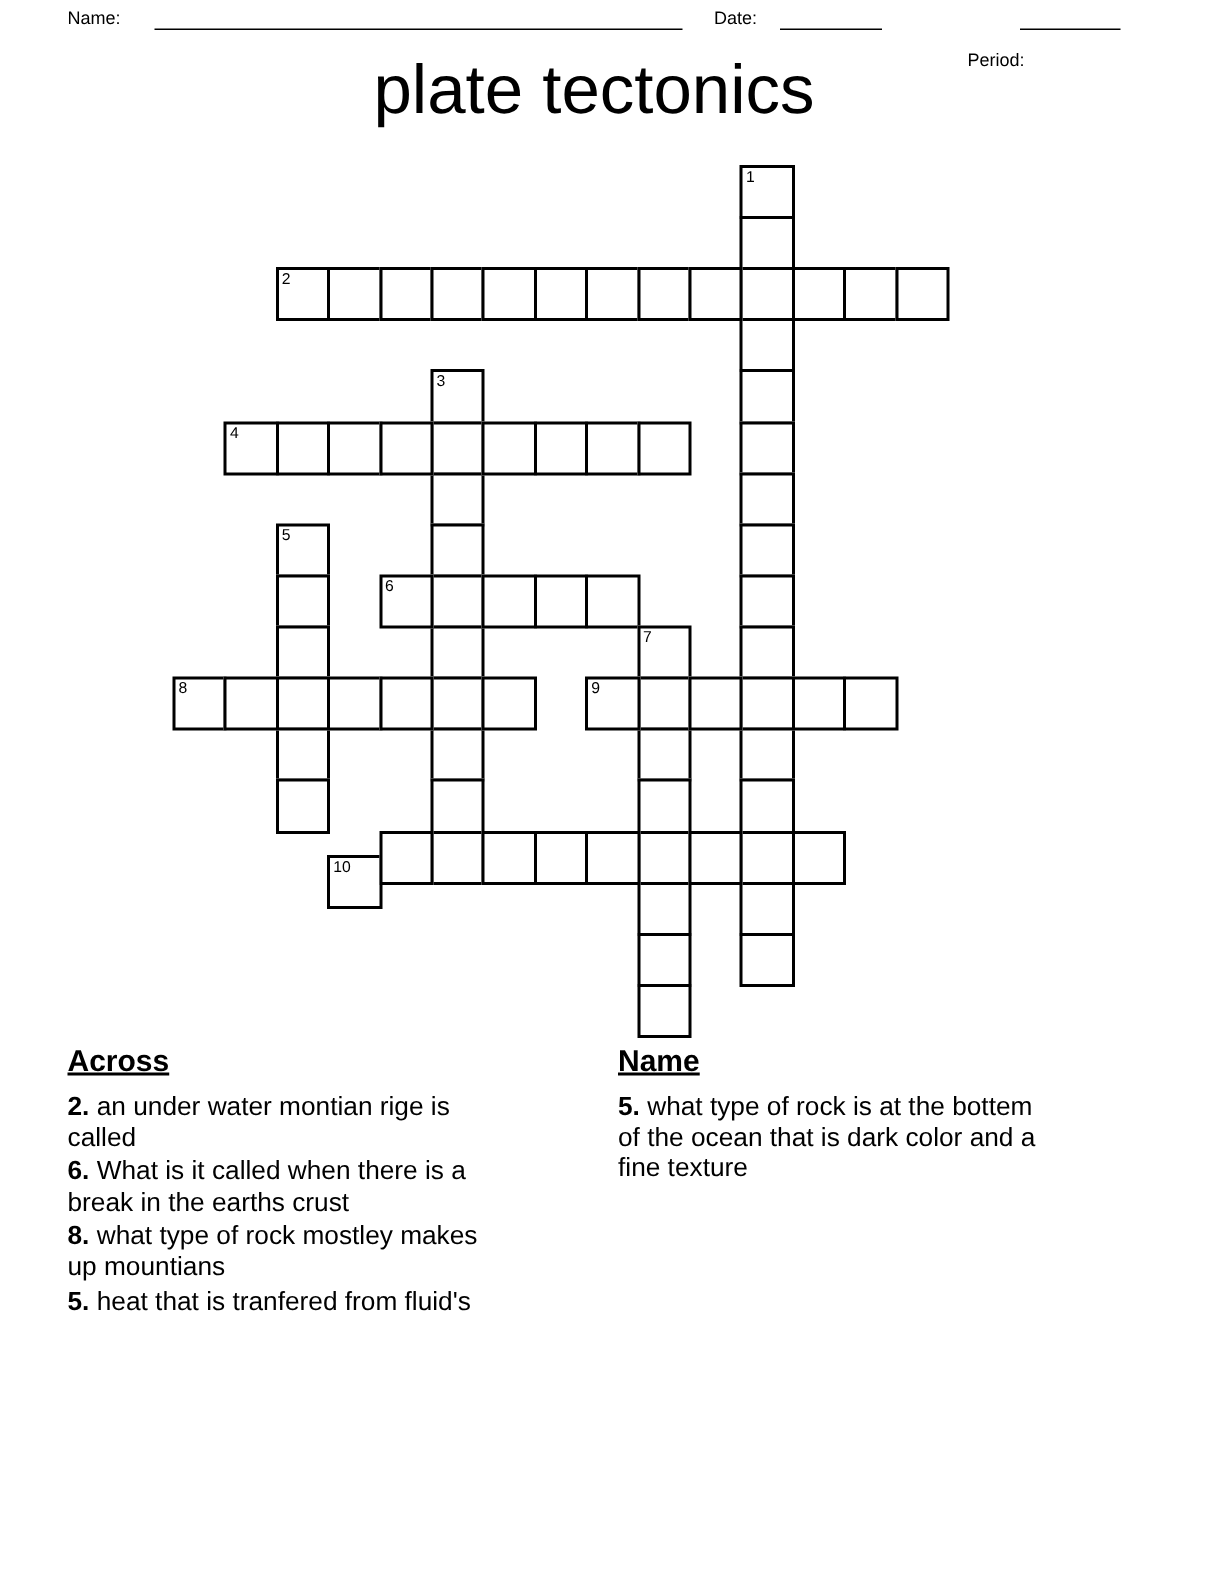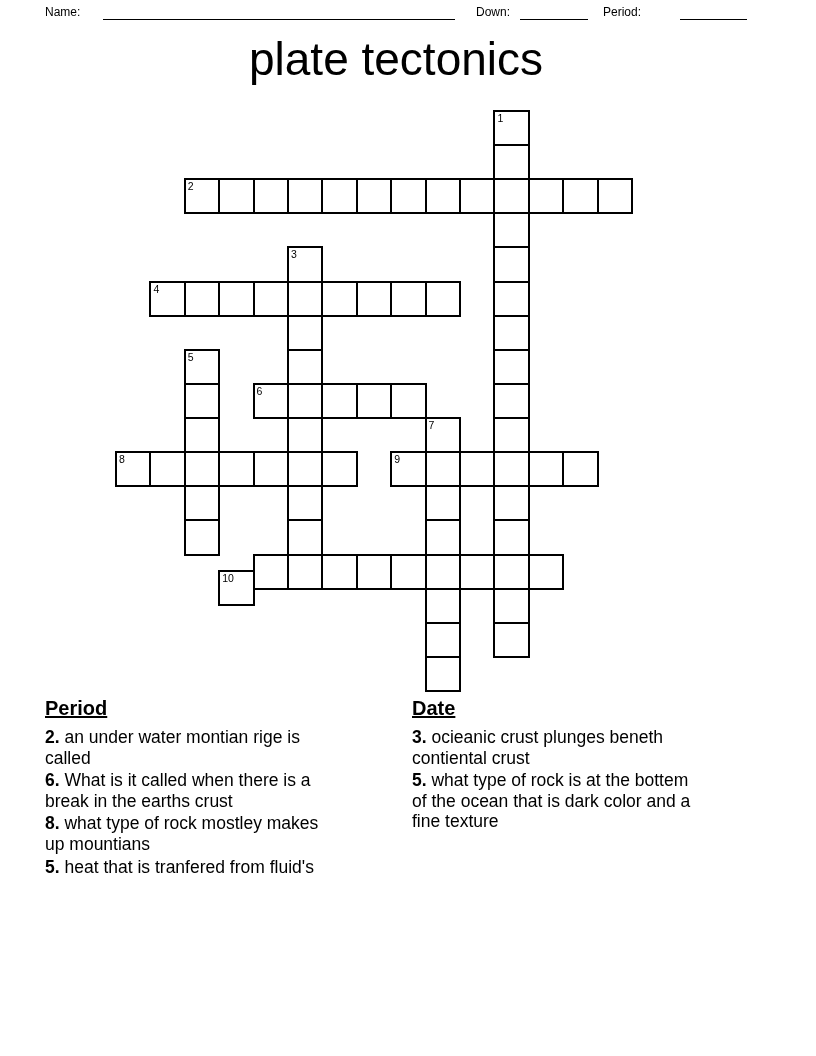--- a/index.html
+++ b/index.html
@@ -7,21 +7,21 @@
     width:816px;height:1056px;position:relative;background:#ffffff;color:#000;
     font-family:"Liberation Sans","DejaVu Sans",sans-serif;overflow:hidden;
   }
   
   .hlabel{position:absolute;top:3px;font-size:12px;line-height:19px;}
   .hline{position:absolute;top:2px;height:17px;border-bottom:1.6px solid #000;}
   #name-label{left:45px;}
   #name-line{left:103px;width:352px;}
   #date-label{left:476px;}
   #date-line{left:520px;width:68px;}
-  #period-label{left:603px;}
+  #period-label{left:645px;margin-top:28px;}
   #period-line{left:680px;width:67px;}
   
   .title{
     position:absolute;top:33px;left:17px;width:758px;text-align:center;
     font-size:46px;line-height:1.15;font-weight:400;
   }
   
   #grid{position:absolute;left:115px;top:110px;width:560px;height:584px;}
   .cell{
     position:absolute;background:#fff;border:2px solid #000;box-sizing:border-box;
@@ -40,21 +40,21 @@
   .clue{
     margin:0 0 2px 0;font-size:17.5px;line-height:20.6px;white-space:nowrap;
   }
   .clue b{font-weight:bold;}
 </style>
 </head>
 <body>
 
 <span class="hlabel" id="name-label">Name:</span>
 <span class="hline" id="name-line"></span>
-<span class="hlabel" id="date-label">Down:</span>
+<span class="hlabel" id="date-label">Date:</span>
 <span class="hline" id="date-line"></span>
 <span class="hlabel" id="period-label">Period:</span>
 <span class="hline" id="period-line"></span>
 
 <div class="title">plate tectonics</div>
 
 <div id="grid">
     <div class="cell" style="left: 378.4px; top: 0px; width: 36.4px; height: 36.12px;">
       <span class="cellnum">1</span>
     </div>
@@ -151,28 +151,27 @@
     </div>
     <div class="cell" style="left: 137.6px; top: 443.56px; width: 36.4px; height: 36.12px;"></div>
     <div class="cell" style="left: 206.4px; top: 443.56px; width: 36.4px; height: 36.12px;"></div>
     <div class="cell" style="left: 240.8px; top: 443.56px; width: 36.4px; height: 36.12px;"></div>
     <div class="cell" style="left: 275.2px; top: 443.56px; width: 36.4px; height: 36.12px;"></div>
     <div class="cell" style="left: 344px; top: 443.56px; width: 36.4px; height: 36.12px;"></div>
     <div class="cell" style="left: 412.8px; top: 443.56px; width: 36.4px; height: 36.12px;"></div>
   </div>
 
 <div class="clues" id="across-col">
-  <h2>Period</h2>
+  <h2>Across</h2>
   <div id="across-list">
       <p class="clue"><b>2.</b> an under water montian rige is<br> called</p>
       <p class="clue"><b>6.</b> What is it called when there is a<br> break in the earths crust</p>
       <p class="clue"><b>8.</b> what type of rock mostley makes<br> up mountians</p>
       <p class="clue"><b>5.</b> heat that is tranfered from fluid's</p>
     </div>
 </div>
 
 <div class="clues" id="down-col">
-  <h2>Date</h2>
+  <h2>Name</h2>
   <div id="down-list">
-      <p class="clue"><b>3.</b> ocieanic crust plunges beneth<br> contiental crust</p>
       <p class="clue"><b>5.</b> what type of rock is at the bottem<br> of the ocean that is dark color and a<br> fine texture</p>
     </div>
 </div>
 
 </body></html>

